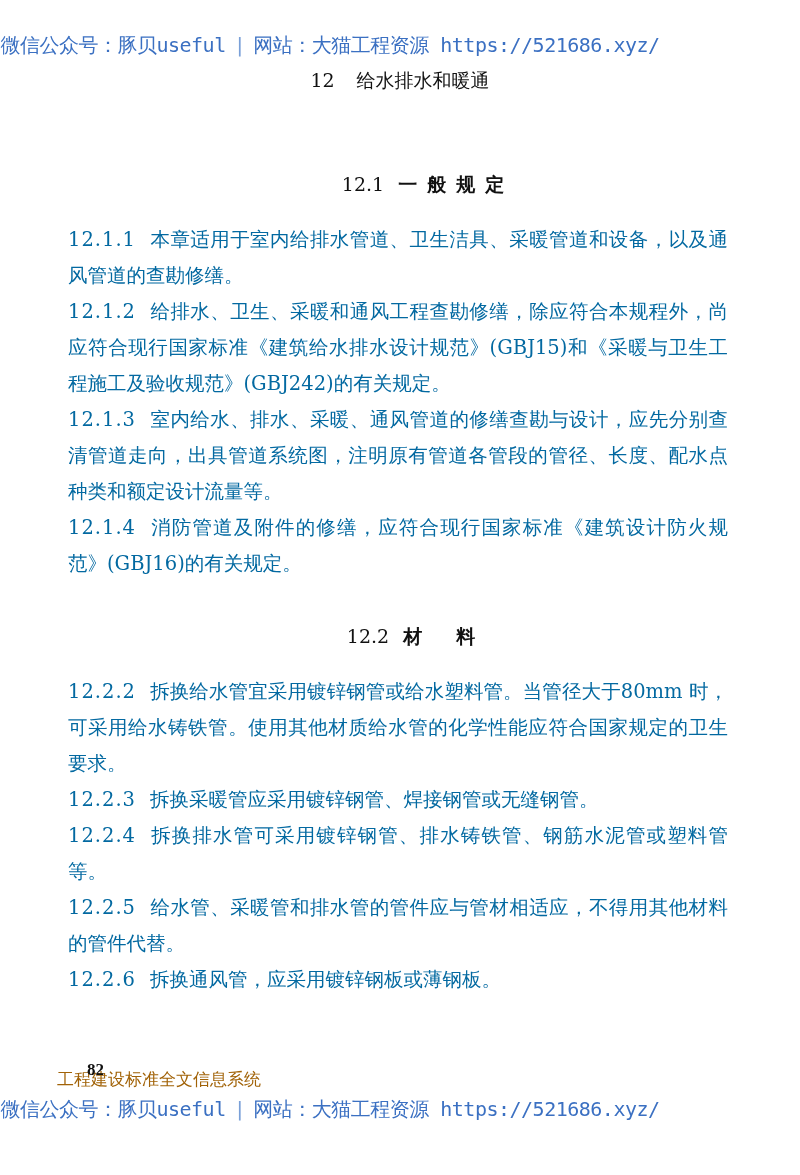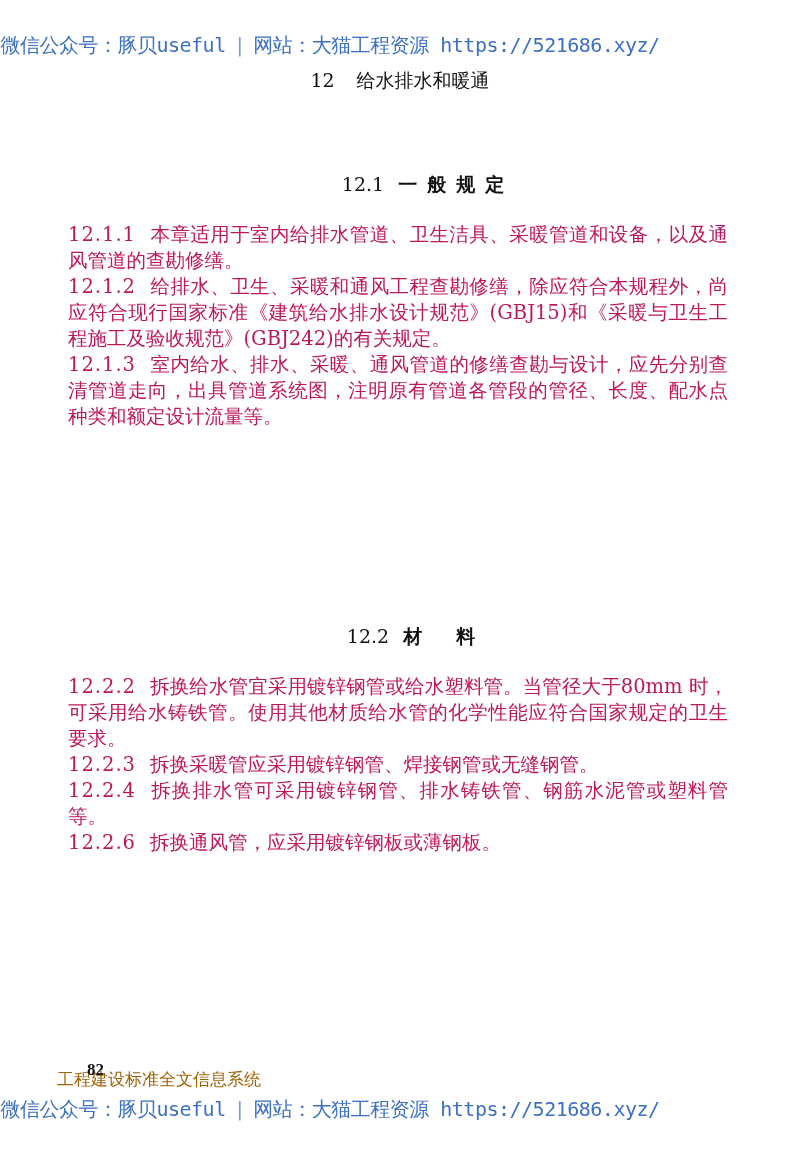--- a/index.html
+++ b/index.html
@@ -22,22 +22,22 @@
   .chapter-title .num { margin-right: 22px; }
   .section-title {
     position: absolute; left: 0; width: 800px; text-align: center; font-size: 19px; color: #111; padding-left: 28px;
   }
   .section-title .num { margin-right: 14px; }
   .section-title .word { letter-spacing: 10px; font-weight: bold; }
   .sec1 { top: 172px; }
   .sec2 { top: 624px; }
   .sec2 .word { letter-spacing: 34px; }
   .body-block {
-    position: absolute; left: 68px; width: 660px; font-size: 19.5px; line-height: 26px;
-    text-align: justify; color: #be185d;
+    position: absolute; left: 68px; width: 660px; font-size: 19.5px; line-height: 36px;
+    text-align: justify; color: #0369a1;
   }
   .clause { display: block; }
   .clause .cnum { margin-right: 14px; letter-spacing: 1px; }
   .block1 { top: 222px; }
   .block2 { top: 674px; }
   .page-footer { position: absolute; left: 0; top: 1056px; width: 800px; height: 40px; }
   .footer-wm {
     position: absolute; left: 57px; top: 12px; font-size: 17px; color: #a16207;
     font-family: "DejaVu Sans", "Liberation Sans", sans-serif;
   }
@@ -59,30 +59,32 @@
 </div>
 
 <div class="section-title sec1">
   <span class="num">12.1</span><span class="word">一般规定</span>
 </div>
 
 <div class="body-block block1">
   <span class="clause"><span class="cnum">12.1.1</span><span>本章适用于室内给排水管道、卫生洁具、采暖管道和设备，以及通风管道的查勘修缮。</span></span>
   <span class="clause"><span class="cnum">12.1.2</span><span>给排水、卫生、采暖和通风工程查勘修缮，除应符合本规程外，尚应符合现行国家标准《建筑给水排水设计规范》(GBJ15)和《采暖与卫生工程施工及验收规范》(GBJ242)的有关规定。</span></span>
   <span class="clause"><span class="cnum">12.1.3</span><span>室内给水、排水、采暖、通风管道的修缮查勘与设计，应先分别查清管道走向，出具管道系统图，注明原有管道各管段的管径、长度、配水点种类和额定设计流量等。</span></span>
+  <span class="clause"><span class="cnum">12.1.4</span><span>消防管道及附件的修缮，应符合现行国家标准《建筑设计防火规范》(GBJ16)的有关规定。</span></span>
 </div>
 
 <div class="section-title sec2">
   <span class="num">12.2</span><span class="word">材料</span>
 </div>
 
 <div class="body-block block2">
   <span class="clause"><span class="cnum">12.2.2</span><span>拆换给水管宜采用镀锌钢管或给水塑料管。当管径大于80mm 时，可采用给水铸铁管。使用其他材质给水管的化学性能应符合国家规定的卫生要求。</span></span>
   <span class="clause"><span class="cnum">12.2.3</span><span>拆换采暖管应采用镀锌钢管、焊接钢管或无缝钢管。</span></span>
   <span class="clause"><span class="cnum">12.2.4</span><span>拆换排水管可采用镀锌钢管、排水铸铁管、钢筋水泥管或塑料管等。</span></span>
+  <span class="clause"><span class="cnum">12.2.5</span><span>给水管、采暖管和排水管的管件应与管材相适应，不得用其他材料的管件代替。</span></span>
   <span class="clause"><span class="cnum">12.2.6</span><span>拆换通风管，应采用镀锌钢板或薄钢板。</span></span>
 </div>
 
 <div class="page-footer">
   <span class="footer-wm">工程建设标准全文信息系统</span>
   <span class="page-num">82</span>
 </div>
 
 <div class="wm wm-bottom">
   <span>微信公众号：豚贝useful</span><span class="sep">|</span><span>网站：大猫工程资源 https://521686.xyz/</span>

